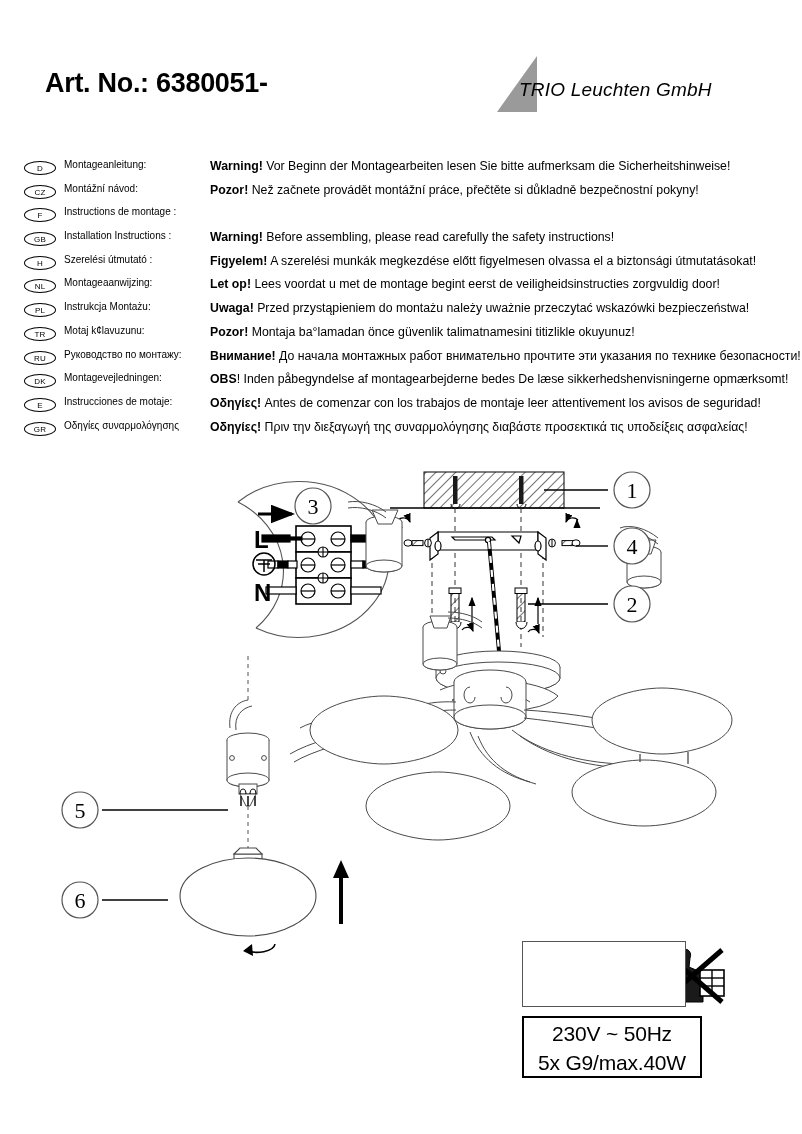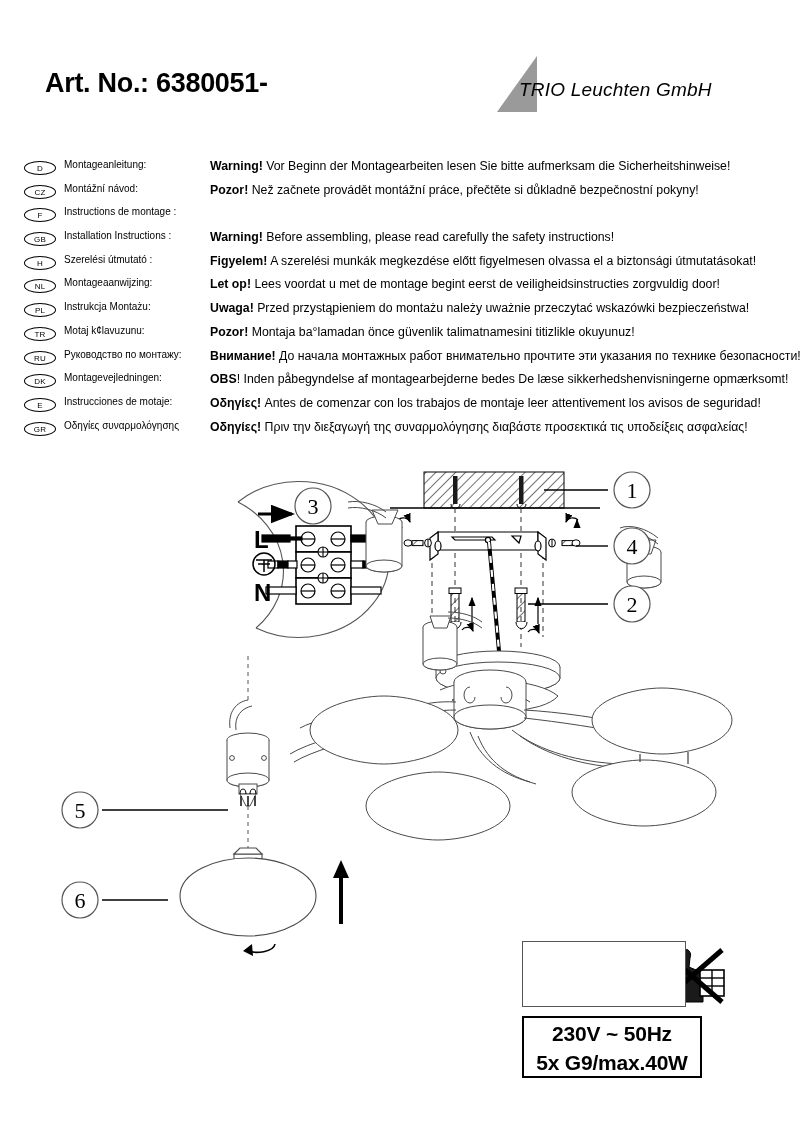--- a/index.html
+++ b/index.html
@@ -111,21 +111,21 @@
     position: absolute;
     left: 522px; top: 1016px;
     width: 180px; height: 62px;
     border: 2.5px solid #000;
     box-sizing: border-box;
     text-align: center;
     background: #fff;
   }
   .spec-line {
     font-size: 21px;
-    font-weight: bold;
+    font-weight: normal;
     letter-spacing: -0.2px;
     line-height: 29px;
     white-space: nowrap;
   }
   #spec-line-1 { margin-top: 1px; }
 
   
   #picto-box {
     position: absolute;
     left: 522px; top: 941px;

